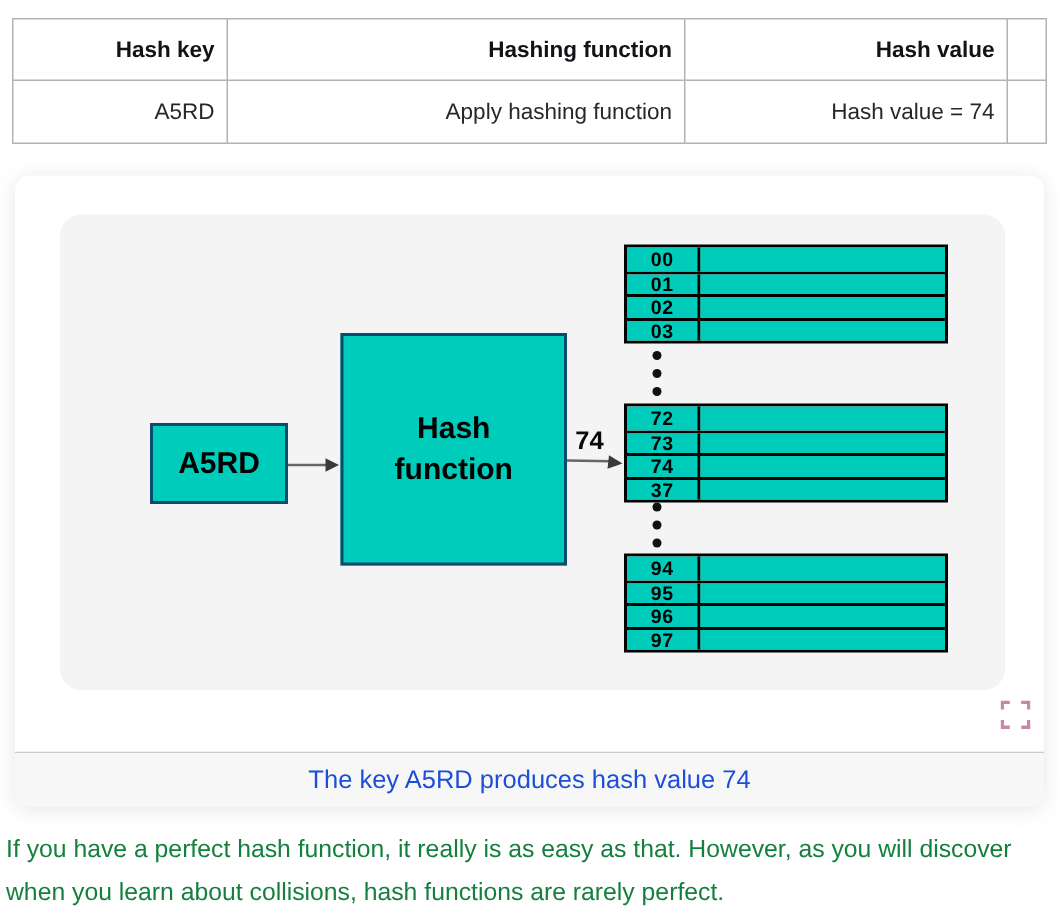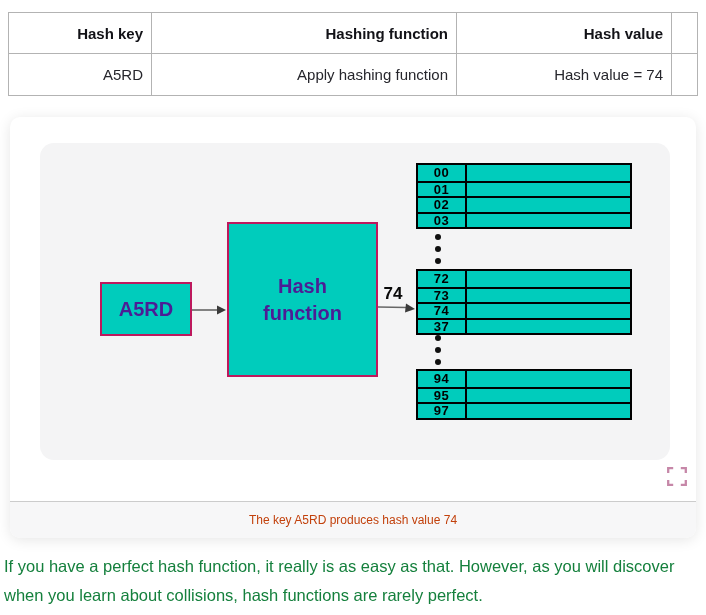--- a/index.html
+++ b/index.html
@@ -10,21 +10,21 @@
   .summary-table { position: absolute; left: 8px; top: 12px; width: 689px; border-collapse: collapse; table-layout: fixed; }
   .summary-table th, .summary-table td { border: 1px solid #b3b3b3; padding: 0 8px 0 12px; text-align: right; overflow: hidden; white-space: nowrap; margin-top: 48px; }
   .summary-table th { height: 40px; font-size: 15px; font-weight: bold; color: #121217; }
   .summary-table td { height: 41px; font-size: 15px; font-weight: normal; color: #26262c; }
 
   
   .figure-card { position: absolute; left: 10px; top: 117px; width: 686px; height: 421px; background: #ffffff; border-radius: 10px; box-shadow: 0 2px 14px rgba(0,0,0,0.10); }
 
   .diagram-panel { position: absolute; left: 30px; top: 26px; width: 630px; height: 317px; background: #f4f4f5; border-radius: 14px; }
 
-  .teal-box { position: absolute; box-sizing: border-box; background: var(--teal, #00ccbc); border: 2px solid #be185d; display: flex; align-items: center; justify-content: center; font-weight: bold; color: #4c1d95; }
+  .teal-box { position: absolute; box-sizing: border-box; background: var(--teal, #00ccbc); border: 2px solid #0c4a6e; display: flex; align-items: center; justify-content: center; font-weight: bold; color: #000000; }
   .input-box { left: 60px; top: 139px; width: 92px; height: 54px; font-size: 20px; }
   .function-box { left: 187px; top: 79px; width: 151px; height: 155px; font-size: 20px; text-align: center; line-height: 1.35; }
   .function-box .wrap { display: inline-block; max-width: 105px; }
 
   .arrows-svg { position: absolute; left: 0; top: 0; pointer-events: none; }
 
   .arrow-value { position: absolute; left: 337px; top: 141px; width: 32px; text-align: center; font-weight: bold; font-size: 17px; color: #0a0a0a; }
 
   
   .hash-table { position: absolute; left: 376px; top: 20px; width: 190px; height: 273px; }
@@ -40,21 +40,21 @@
   .dots { position: absolute; left: 390px; width: 16px; display: flex; flex-direction: column; align-items: center; gap: 6px; }
   .dots.a { top: 91px; }
   .dots.b { top: 192px; }
   .dots span { width: 6px; height: 6px; border-radius: 50%; background: #101010; }
 
   
   .expand-btn { position: absolute; right: 9px; top: 350px; width: 20px; height: 19px; padding: 0; border: none; background: transparent; cursor: pointer; }
   .expand-btn svg { display: block; }
 
   
-  .caption-bar { position: absolute; left: 0; bottom: 0; width: 100%; height: 37px; box-sizing: border-box; background: #f7f7f8; border-top: 1px solid #cccccc; border-radius: 0 0 10px 10px; display: flex; align-items: center; justify-content: center; font-size: 12px; color: #c2410c; }
+  .caption-bar { position: absolute; left: 0; bottom: 0; width: 100%; height: 37px; box-sizing: border-box; background: #f7f7f8; border-top: 1px solid #cccccc; border-radius: 0 0 10px 10px; display: flex; align-items: center; justify-content: center; font-size: 17px; color: #1d4ed8; }
 
   
   .paragraph { position: absolute; left: 4px; top: 552px; width: 700px; font-size: 16.5px; line-height: 29px; color: #15803d; }
 </style>
 </head>
 <body>
 
 <div class="page">
 
   <table class="summary-table">
@@ -141,20 +141,24 @@
           <div class="slot-group g2">
             <div class="slot-row">
               <div class="slot-index">94</div>
               <div class="slot-value"></div>
             </div>
             <div class="slot-row">
               <div class="slot-index">95</div>
               <div class="slot-value"></div>
             </div>
             <div class="slot-row">
+              <div class="slot-index">96</div>
+              <div class="slot-value"></div>
+            </div>
+            <div class="slot-row">
               <div class="slot-index">97</div>
               <div class="slot-value"></div>
             </div>
           </div>
         </div>
 
       <div class="dots a">
           <span></span>
           <span></span>
           <span></span>

